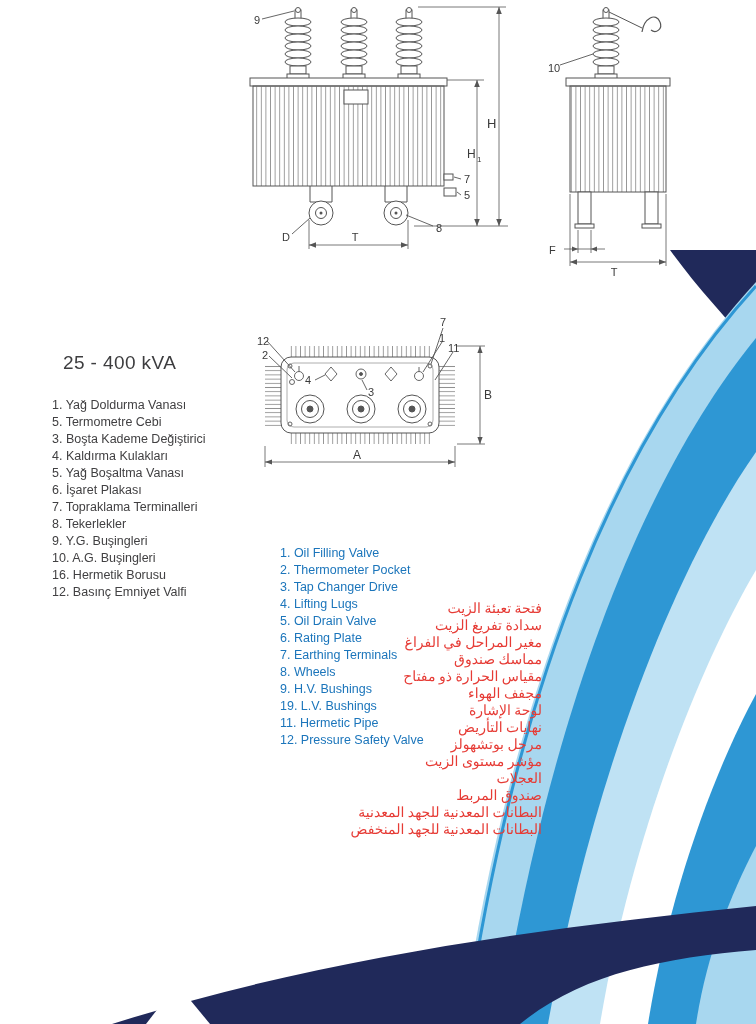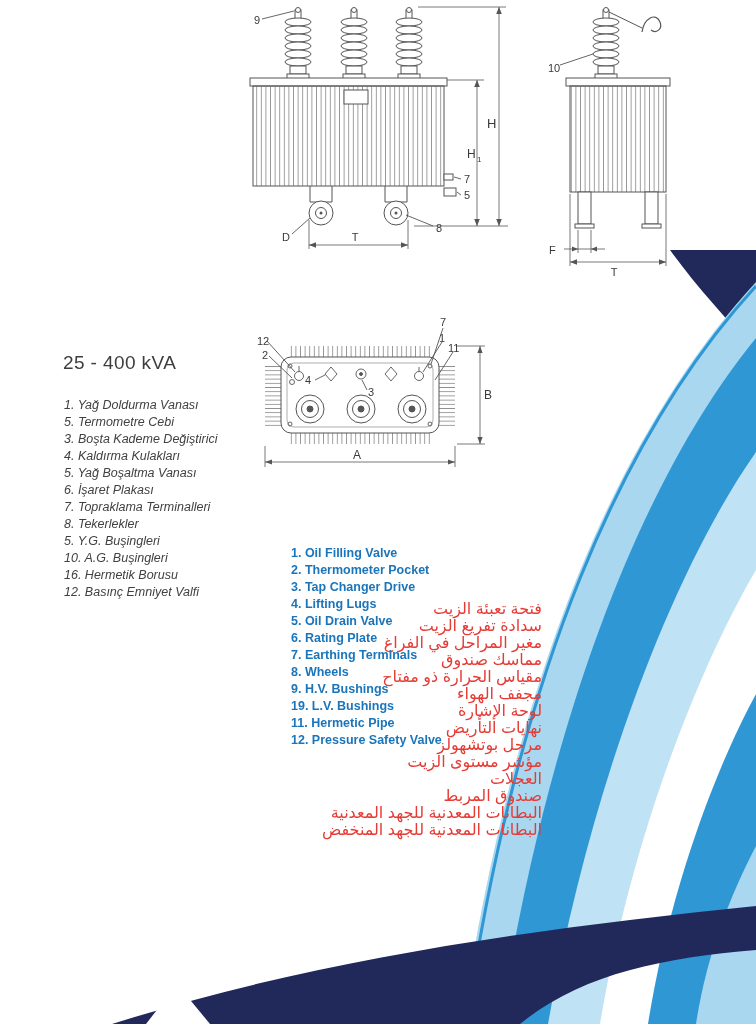--- a/index.html
+++ b/index.html
@@ -4,23 +4,23 @@
 <style>
   html,body{margin:0;padding:0;background:#fff;}
   .page{position:relative;width:756px;height:1024px;background:#fff;overflow:hidden;
         font-family:"Liberation Sans","DejaVu Sans",sans-serif;}
   .layer{position:absolute;left:0;top:0;width:756px;height:1024px;pointer-events:none;}
   svg.drawing{position:absolute;}
   svg text{font-family:"Liberation Sans","DejaVu Sans",sans-serif;fill:#3a3a3a;}
   .title{position:absolute;left:63px;top:352px;font-size:19px;color:#3d3d3f;letter-spacing:.4px;}
   .list{position:absolute;font-size:12.5px;line-height:17px;white-space:nowrap;}
   .list .li{height:17px;}
-  .list-turkish{left:64px;top:397px;font-style:italic;}
-  .list-english{left:291px;top:545px;font-weight:bold;}
-  .list-arabic{left:350px;top:600px;width:192px;direction:rtl;text-align:right;font-size:16px;}
+  .list-turkish{left:52px;top:397px;}
+  .list-english{left:280px;top:545px;}
+  .list-arabic{left:350px;top:600px;width:192px;direction:rtl;text-align:right;font-size:14px;font-family:Liberation Serif, serif;}
 </style>
 </head>
 <body>
 
 <div class="page">
 
   <svg class="layer" viewBox="0 0 756 1024" aria-hidden="true">
     <path d="M756 250 L756 352 C724 316 696 286 670 250 Z" fill="#20295a"></path>
     <path d="M756 282 C620 430 515 670 462 1024 L756 1024 Z" fill="#a8d7ef"></path>
     <path d="M756 286 C622 432 518 672 466 1024" fill="none" stroke="#2e97d4" stroke-width="3"></path>
@@ -228,21 +228,21 @@
 
   <div class="list list-turkish" style="color: rgb(65, 64, 66);">
       <div class="li">1. Yağ Doldurma Vanası</div>
       <div class="li">5. Termometre Cebi</div>
       <div class="li">3. Boşta Kademe Değiştirici</div>
       <div class="li">4. Kaldırma Kulakları</div>
       <div class="li">5. Yağ Boşaltma Vanası</div>
       <div class="li">6. İşaret Plakası</div>
       <div class="li">7. Topraklama Terminalleri</div>
       <div class="li">8. Tekerlekler</div>
-      <div class="li">5. Y.G. Buşingleri</div>
+      <div class="li">9. Y.G. Buşingleri</div>
       <div class="li">10. A.G. Buşingleri</div>
       <div class="li">16. Hermetik Borusu</div>
       <div class="li">12. Basınç Emniyet Valfi</div>
     </div>
 
   <div class="list list-english" style="color: rgb(27, 117, 187);">
       <div class="li">1. Oil Filling Valve</div>
       <div class="li">2. Thermometer Pocket</div>
       <div class="li">3. Tap Changer Drive</div>
       <div class="li">4. Lifting Lugs</div>

